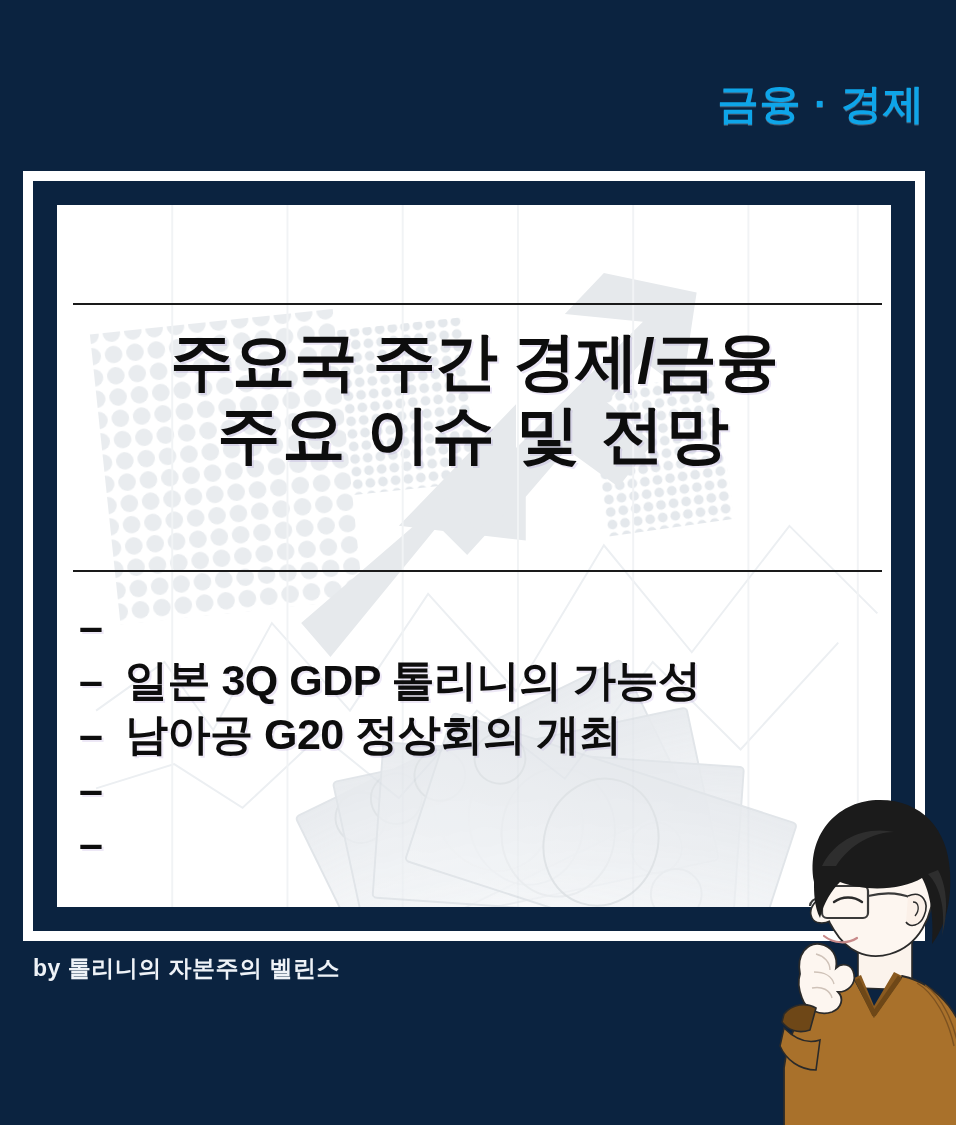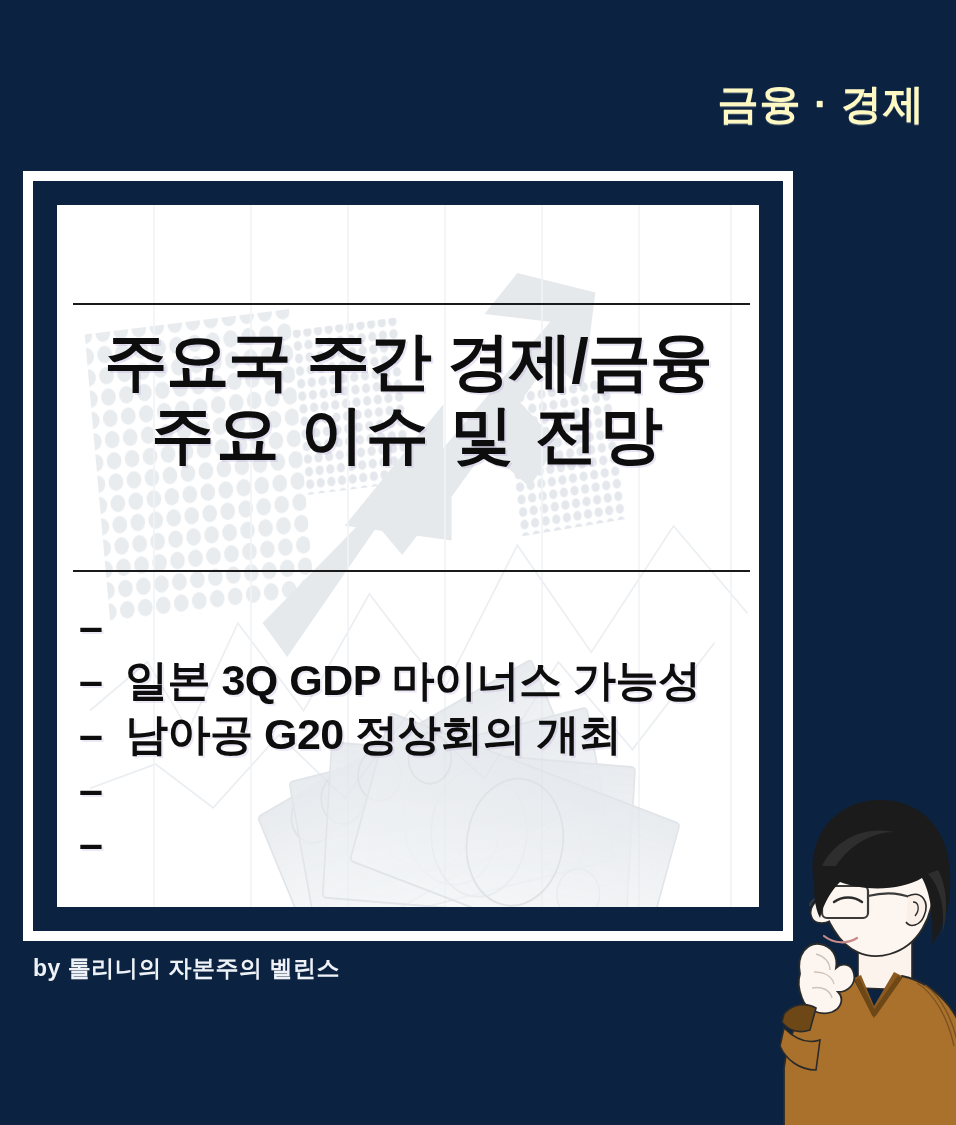--- a/index.html
+++ b/index.html
@@ -28,35 +28,35 @@
     left: 0;
     top: 0;
     width: 956px;
     height: 172px;
   }
   .category-label {
     position: absolute;
     right: 31px;
     top: 104px;
     transform: translateY(-50%);
-    color: #fef9c3;
+    color: #0ea5e9;
     font-size: 41px;
     font-weight: 700;
     letter-spacing: 1px;
     line-height: 1;
     text-shadow: 0 1px 0 rgba(255,255,255,0.25);
     white-space: nowrap;
   }
 
   
   .frame-outer {
     position: absolute;
     left: 23px;
     top: 171px;
-    width: 770px;
+    width: 902px;
     height: 770px;
     background: #ffffff;
   }
   
   .frame-navy {
     position: absolute;
     left: 10px;
     top: 10px;
     right: 10px;
     bottom: 10px;
@@ -260,21 +260,21 @@
           </div>
 
           <div class="rule rule-mid"></div>
 
           <div class="bullets">
             <div class="bullet">
               <span class="bullet-dash">–</span>
             </div>
             <div class="bullet">
               <span class="bullet-dash">–</span>
-              <span class="bullet-text">일본 3Q GDP 마이너스 가능성</span>
+              <span class="bullet-text">일본 3Q GDP 톨리니의 가능성</span>
             </div>
             <div class="bullet">
               <span class="bullet-dash">–</span>
               <span class="bullet-text">남아공 G20 정상회의 개최</span>
             </div>
             <div class="bullet">
               <span class="bullet-dash">–</span>
             </div>
             <div class="bullet">
               <span class="bullet-dash">–</span>

